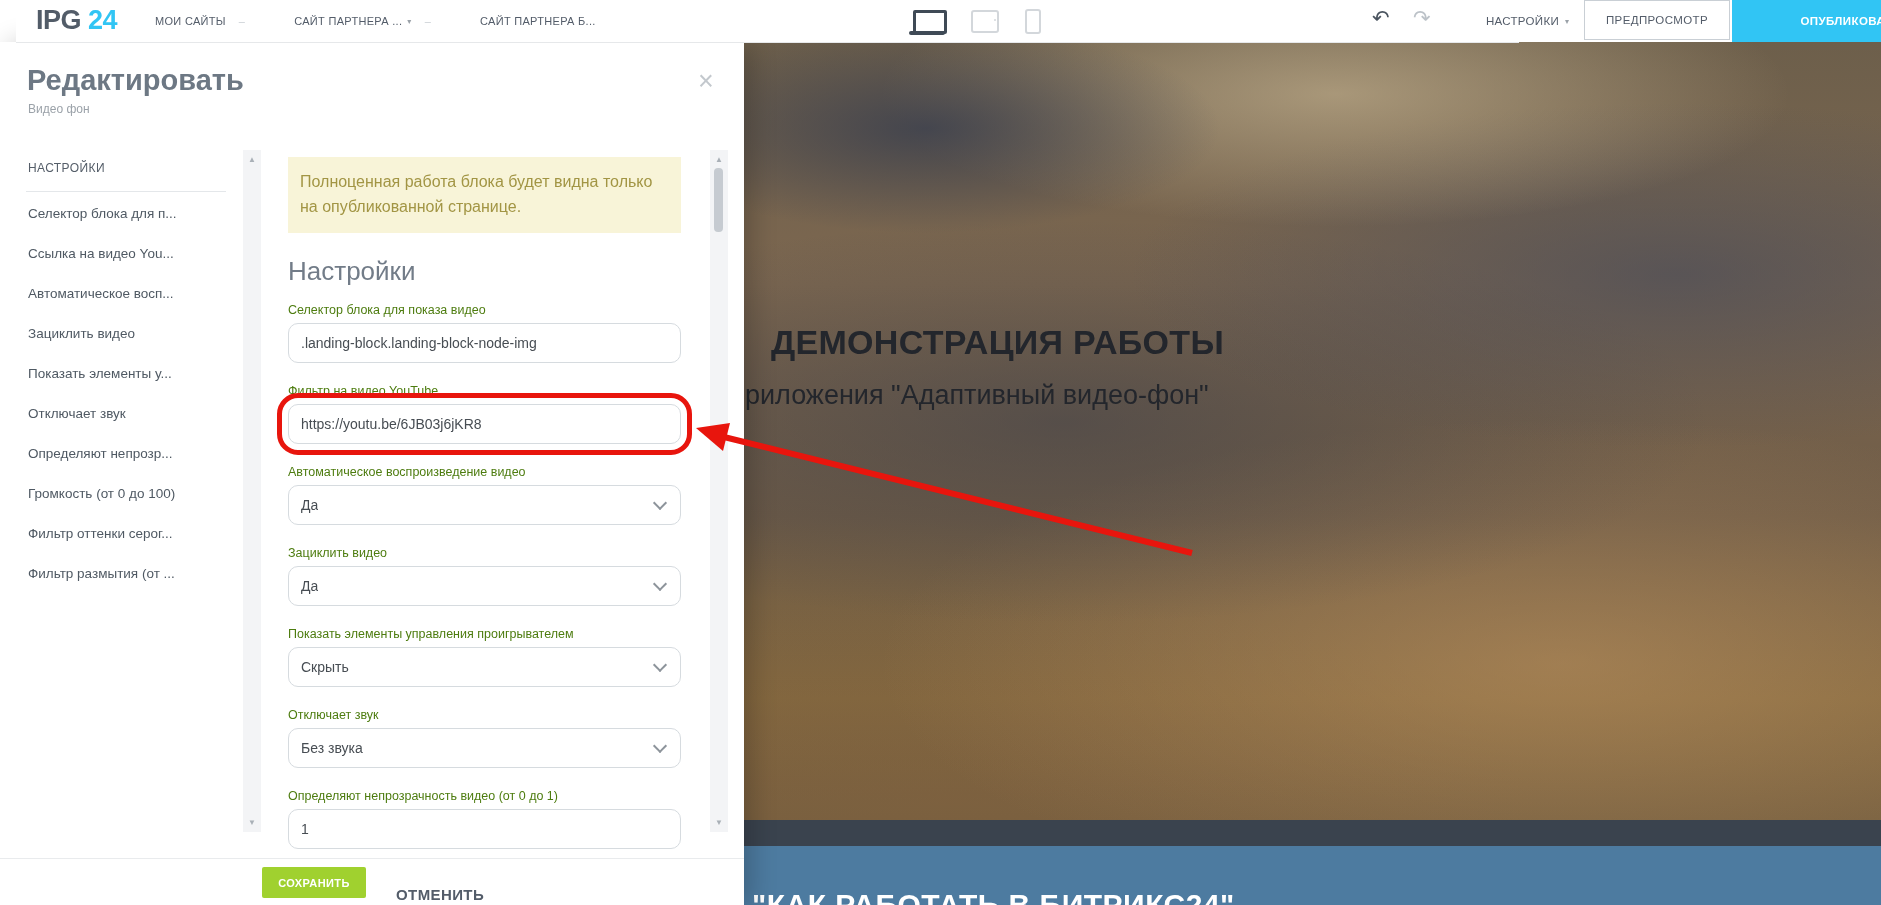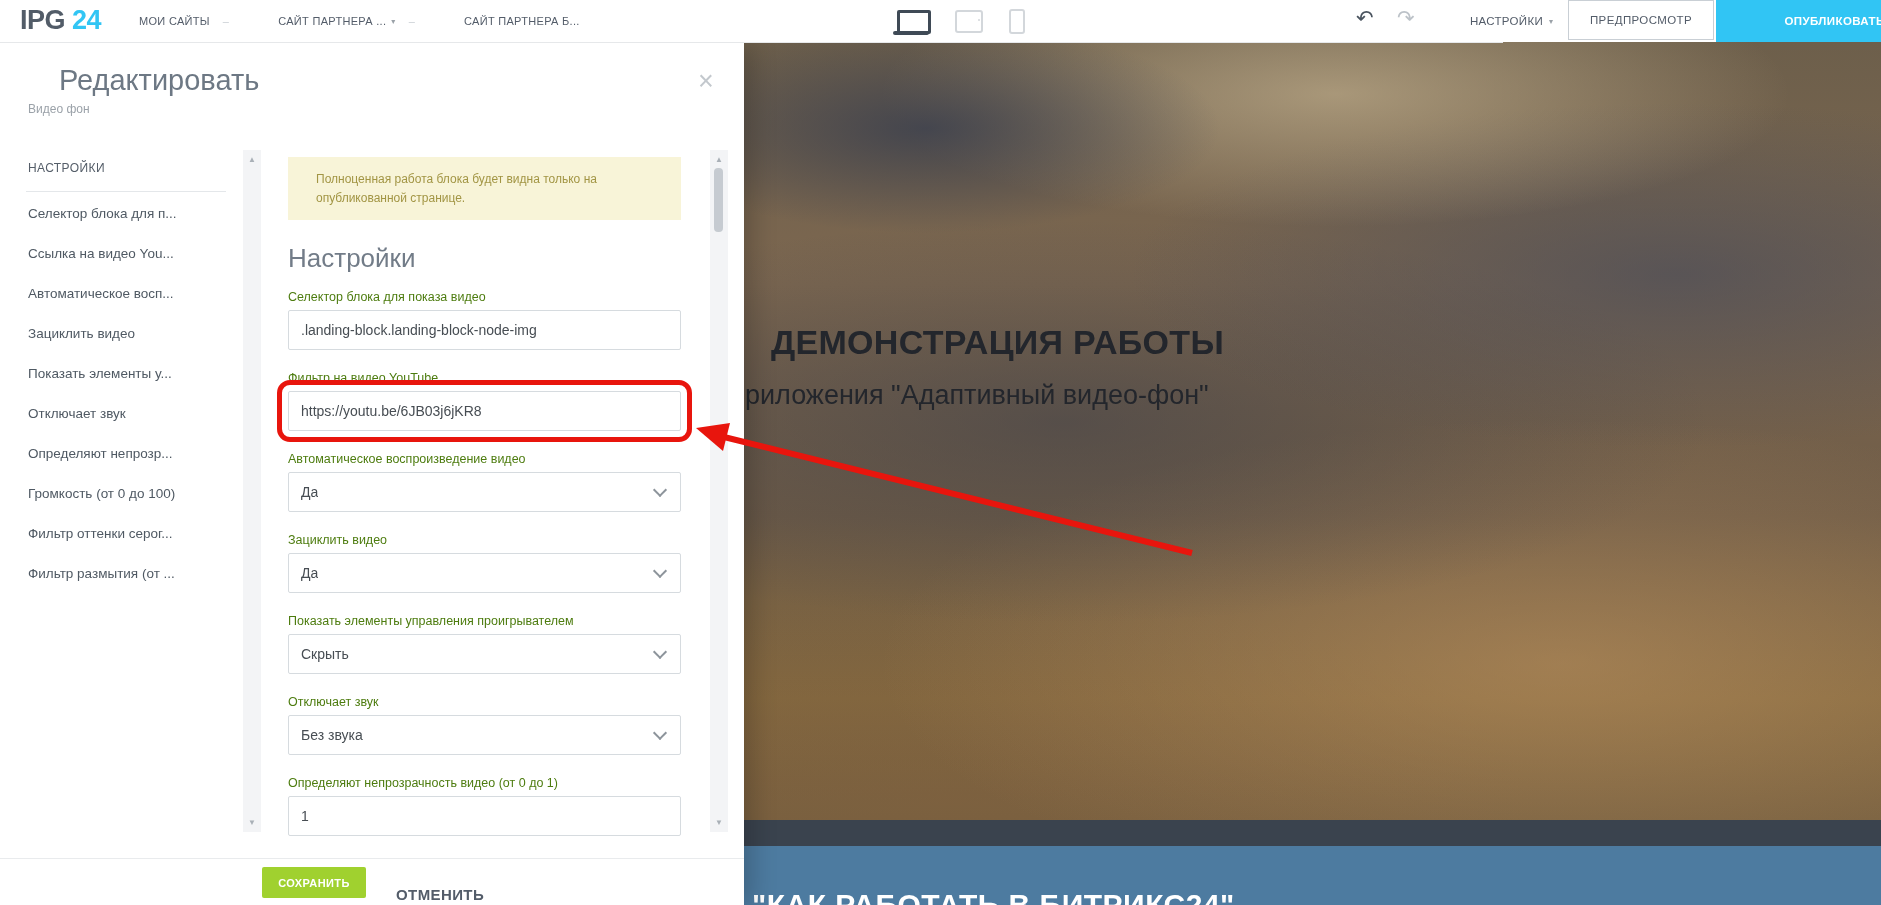--- a/index.html
+++ b/index.html
@@ -1,20 +1,20 @@
 <!DOCTYPE html>
 <html><head>
 <meta charset="utf-8">
 <style>
   html,body{margin:0;padding:0;background:#e9ebee;}
   .page{position:relative;width:1881px;height:905px;overflow:hidden;background:#fff;
         font-family:"Liberation Sans",sans-serif;}
 
   
-  .topbar{position:absolute;left:0;top:0;width:1503px;height:42px;background:#fff;
+  .topbar{position:absolute;left:16px;top:0;width:1503px;height:42px;background:#fff;
           border-bottom:1px solid #e6e8ea;z-index:30;}
   .logo{position:absolute;left:20px;top:5px;font-size:27px;font-weight:700;color:#525c68;letter-spacing:-.5px;}
   .logo .accent{color:#31c5f4;}
   .breadcrumbs{position:absolute;left:103px;top:0;height:42px;display:flex;align-items:center;gap:13px;
                font-size:11px;color:#535c69;letter-spacing:.3px;}
   .crumb{cursor:pointer;white-space:nowrap;padding-left:36px;}
   .crumb-sep{color:#c9ced4;}
   .crumb-caret{font-size:8px;color:#9aa1a8;margin-left:5px;vertical-align:1px;}
 
   .devices{position:absolute;left:893px;top:0;height:42px;display:flex;align-items:center;gap:26px;}
@@ -51,42 +51,42 @@
                    letter-spacing:.3px;white-space:nowrap;}
   .preview-sub{position:absolute;left:1px;top:338px;font-size:27px;color:#23262c;white-space:nowrap;}
   .dark-bar{position:absolute;left:0;top:778px;width:100%;height:26px;background:#3a434e;}
   .blue-section{position:absolute;left:0;top:804px;width:100%;height:59px;background:#4d7ba0;}
   .banner-text{position:absolute;left:8px;top:42px;font-size:30px;font-weight:700;color:#fff;
                letter-spacing:.5px;white-space:nowrap;}
 
   
   .modal{position:absolute;left:0;top:42px;width:744px;height:863px;background:#fff;z-index:20;
          box-shadow:8px 0 24px rgba(0,0,0,.20);}
-  .modal-title{position:absolute;left:27px;top:22px;font-size:29px;font-weight:400;color:#6d7884;margin-left:32px;}
+  .modal-title{position:absolute;left:27px;top:22px;font-size:29px;font-weight:700;color:#6d7884;}
   .modal-subtitle{position:absolute;left:28px;top:60px;font-size:12px;color:#9ba2a9;}
   .modal-close{position:absolute;left:698px;top:26px;font-size:27px;color:#c3c8cd;line-height:1;cursor:pointer;}
 
   .nav-header{position:absolute;left:28px;top:119px;font-size:12px;color:#555e69;letter-spacing:.4px;}
   .nav-divider{position:absolute;left:26px;top:149px;width:200px;height:1px;background:#e4e7ea;}
   .nav-list{position:absolute;left:28px;top:152px;width:205px;}
   .nav-item{height:40px;line-height:40px;font-size:13.5px;color:#4f5963;white-space:nowrap;cursor:pointer;}
 
   .scroll-track{position:absolute;width:18px;background:#f3f4f6;}
   .scroll-left{left:243px;top:108px;height:682px;}
   .scroll-right{left:710px;top:108px;height:682px;}
   .s-arrow{position:absolute;left:0;width:18px;text-align:center;font-size:8px;color:#a9b0b7;cursor:pointer;}
   .s-up{top:5px;} .s-down{bottom:5px;}
   .s-thumb{position:absolute;left:4px;top:18px;width:9px;height:64px;background:#c6cbd1;border-radius:4px;cursor:pointer;}
 
   .form-col{position:absolute;left:288px;top:115px;width:393px;}
-  .notice{background:#f8f4d8;padding:13px 28px;font-size:12px;line-height:1.55;color:#a29544;margin-bottom:23px;}
+  .notice{background:#f8f4d8;padding:13px 12px;font-size:16px;line-height:1.55;color:#a29544;margin-bottom:23px;}
   .section-title{font-size:26px;color:#727c88;font-weight:400;margin:0 0 16px 0;}
   .field{margin-bottom:21px;}
   .field-label{font-size:12.5px;color:#4d7c0f;margin-bottom:6px;white-space:nowrap;}
-  .input-box{height:38px;border:1px solid #d6dbdf;border-radius:2px;background:#fff;position:relative;
+  .input-box{height:38px;border:1px solid #d6dbdf;border-radius:10px;background:#fff;position:relative;
              display:flex;align-items:center;padding:0 34px 0 12px;font-size:14px;color:#474d53;cursor:text;}
   .input-box.select{cursor:pointer;}
   .input-value{white-space:nowrap;overflow:hidden;}
   .chevron{position:absolute;right:15px;top:12px;width:8px;height:8px;
            border-right:2px solid #8d949b;border-bottom:2px solid #8d949b;transform:rotate(45deg);}
   .field.highlighted .input-box{outline:5px solid #e8150d;outline-offset:6px;}
 
   .modal-footer{position:absolute;left:0;top:816px;width:744px;height:47px;background:#fff;border-top:1px solid #e9ebed;}
   .save-btn{position:absolute;left:262px;top:8px;width:104px;height:31px;background:#a0d12f;color:#fff;
             font-size:11px;font-weight:700;letter-spacing:.4px;border-radius:2px;

